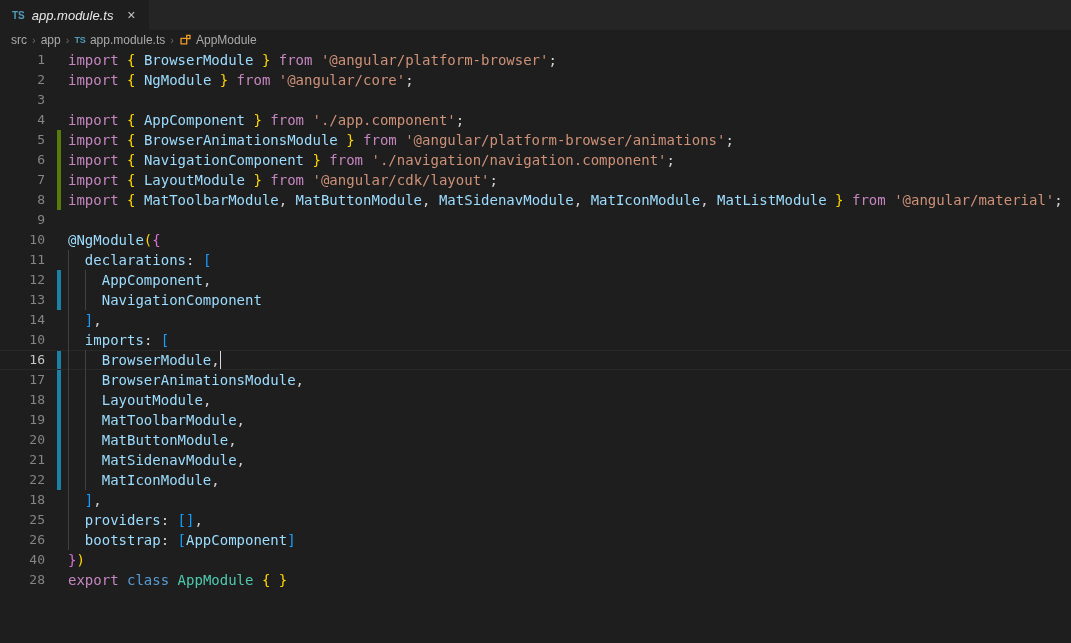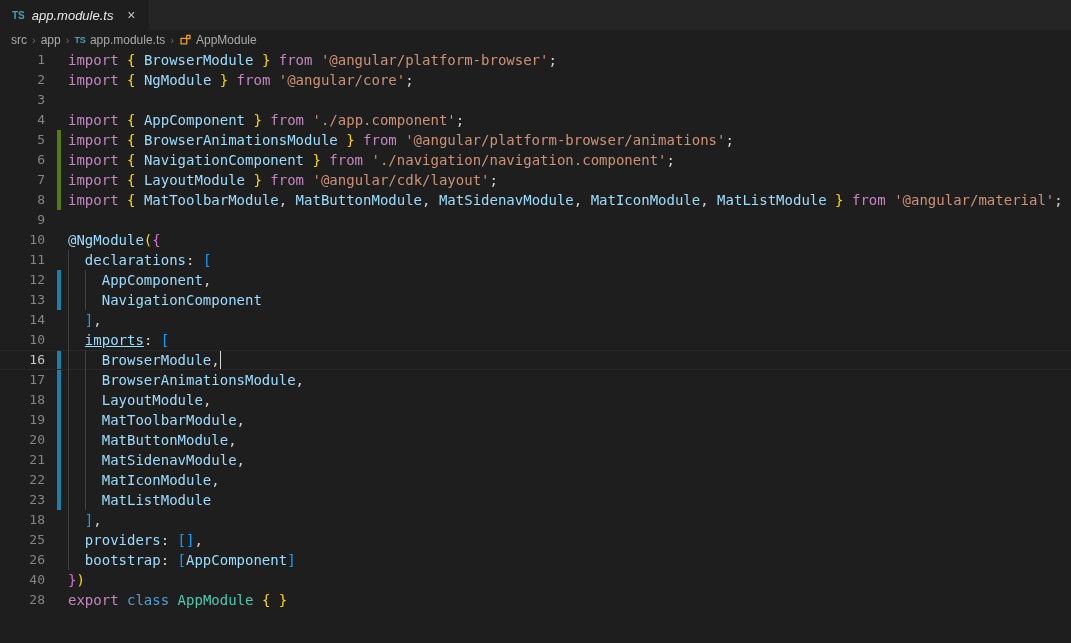--- a/index.html
+++ b/index.html
@@ -84,28 +84,27 @@
       <div class="code-line"><div class="ln">5</div><div class="gut"><div class="bar" style="background: rgb(88, 124, 12);"></div></div><div class="content"><span style="color: rgb(197, 134, 192);">import</span><span style="color: rgb(212, 212, 212);"> </span><span style="color: rgb(255, 215, 0);">{</span><span style="color: rgb(156, 220, 254);"> BrowserAnimationsModule </span><span style="color: rgb(255, 215, 0);">}</span><span style="color: rgb(197, 134, 192);"> from </span><span style="color: rgb(206, 145, 120);">'@angular/platform-browser/animations'</span><span style="color: rgb(212, 212, 212);">;</span></div></div>
       <div class="code-line"><div class="ln">6</div><div class="gut"><div class="bar" style="background: rgb(88, 124, 12);"></div></div><div class="content"><span style="color: rgb(197, 134, 192);">import</span><span style="color: rgb(212, 212, 212);"> </span><span style="color: rgb(255, 215, 0);">{</span><span style="color: rgb(156, 220, 254);"> NavigationComponent </span><span style="color: rgb(255, 215, 0);">}</span><span style="color: rgb(197, 134, 192);"> from </span><span style="color: rgb(206, 145, 120);">'./navigation/navigation.component'</span><span style="color: rgb(212, 212, 212);">;</span></div></div>
       <div class="code-line"><div class="ln">7</div><div class="gut"><div class="bar" style="background: rgb(88, 124, 12);"></div></div><div class="content"><span style="color: rgb(197, 134, 192);">import</span><span style="color: rgb(212, 212, 212);"> </span><span style="color: rgb(255, 215, 0);">{</span><span style="color: rgb(156, 220, 254);"> LayoutModule </span><span style="color: rgb(255, 215, 0);">}</span><span style="color: rgb(197, 134, 192);"> from </span><span style="color: rgb(206, 145, 120);">'@angular/cdk/layout'</span><span style="color: rgb(212, 212, 212);">;</span></div></div>
       <div class="code-line"><div class="ln">8</div><div class="gut"><div class="bar" style="background: rgb(88, 124, 12);"></div></div><div class="content"><span style="color: rgb(197, 134, 192);">import</span><span style="color: rgb(212, 212, 212);"> </span><span style="color: rgb(255, 215, 0);">{</span><span style="color: rgb(156, 220, 254);"> MatToolbarModule</span><span style="color: rgb(212, 212, 212);">,</span><span style="color: rgb(156, 220, 254);"> MatButtonModule</span><span style="color: rgb(212, 212, 212);">,</span><span style="color: rgb(156, 220, 254);"> MatSidenavModule</span><span style="color: rgb(212, 212, 212);">,</span><span style="color: rgb(156, 220, 254);"> MatIconModule</span><span style="color: rgb(212, 212, 212);">,</span><span style="color: rgb(156, 220, 254);"> MatListModule </span><span style="color: rgb(255, 215, 0);">}</span><span style="color: rgb(197, 134, 192);"> from </span><span style="color: rgb(206, 145, 120);">'@angular/material'</span><span style="color: rgb(212, 212, 212);">;</span></div></div>
       <div class="code-line"><div class="ln">9</div><div class="gut"></div><div class="content"></div></div>
       <div class="code-line"><div class="ln">10</div><div class="gut"></div><div class="content"><span style="color: rgb(156, 220, 254);">@NgModule</span><span style="color: rgb(255, 215, 0);">(</span><span style="color: rgb(218, 112, 214);">{</span></div></div>
       <div class="code-line"><div class="ln">11</div><div class="gut"></div><div class="content"><div class="guide" style="left: calc(0ch);"></div><span style="color: rgb(212, 212, 212);">  </span><span style="color: rgb(156, 220, 254);">declarations</span><span style="color: rgb(212, 212, 212);">: </span><span style="color: rgb(23, 159, 255);">[</span></div></div>
       <div class="code-line"><div class="ln">12</div><div class="gut"><div class="bar" style="background: rgb(27, 129, 168);"></div></div><div class="content"><div class="guide" style="left: calc(0ch);"></div><div class="guide" style="left: calc(2ch);"></div><span style="color: rgb(212, 212, 212);">    </span><span style="color: rgb(156, 220, 254);">AppComponent</span><span style="color: rgb(212, 212, 212);">,</span></div></div>
       <div class="code-line"><div class="ln">13</div><div class="gut"><div class="bar" style="background: rgb(27, 129, 168);"></div></div><div class="content"><div class="guide" style="left: calc(0ch);"></div><div class="guide" style="left: calc(2ch);"></div><span style="color: rgb(212, 212, 212);">    </span><span style="color: rgb(156, 220, 254);">NavigationComponent</span></div></div>
       <div class="code-line"><div class="ln">14</div><div class="gut"></div><div class="content"><div class="guide" style="left: calc(0ch);"></div><span style="color: rgb(212, 212, 212);">  </span><span style="color: rgb(23, 159, 255);">]</span><span style="color: rgb(212, 212, 212);">,</span></div></div>
-      <div class="code-line"><div class="ln">10</div><div class="gut"></div><div class="content"><div class="guide" style="left: calc(0ch);"></div><span style="color: rgb(212, 212, 212);">  </span><span style="color: rgb(156, 220, 254); text-decoration: underline;">imports</span><span style="color: rgb(212, 212, 212);">: </span><span style="color: rgb(23, 159, 255);">[</span></div></div>
+      <div class="code-line"><div class="ln">10</div><div class="gut"></div><div class="content"><div class="guide" style="left: calc(0ch);"></div><span style="color: rgb(212, 212, 212);">  </span><span style="color: rgb(156, 220, 254);">imports</span><span style="color: rgb(212, 212, 212);">: </span><span style="color: rgb(23, 159, 255);">[</span></div></div>
       <div class="code-line"><div class="ln active">16</div><div class="gut"><div class="bar" style="background: rgb(27, 129, 168);"></div></div><div class="cur-line-box"></div><div class="content"><div class="guide" style="left: calc(0ch);"></div><div class="guide" style="left: calc(2ch);"></div><span style="color: rgb(212, 212, 212);">    </span><span style="color: rgb(156, 220, 254);">BrowserModule</span><span style="color: rgb(212, 212, 212);">,</span><div class="cursor" style="left: calc(18ch);"></div></div></div>
       <div class="code-line"><div class="ln">17</div><div class="gut"><div class="bar" style="background: rgb(27, 129, 168);"></div></div><div class="content"><div class="guide" style="left: calc(0ch);"></div><div class="guide" style="left: calc(2ch);"></div><span style="color: rgb(212, 212, 212);">    </span><span style="color: rgb(156, 220, 254);">BrowserAnimationsModule</span><span style="color: rgb(212, 212, 212);">,</span></div></div>
       <div class="code-line"><div class="ln">18</div><div class="gut"><div class="bar" style="background: rgb(27, 129, 168);"></div></div><div class="content"><div class="guide" style="left: calc(0ch);"></div><div class="guide" style="left: calc(2ch);"></div><span style="color: rgb(212, 212, 212);">    </span><span style="color: rgb(156, 220, 254);">LayoutModule</span><span style="color: rgb(212, 212, 212);">,</span></div></div>
       <div class="code-line"><div class="ln">19</div><div class="gut"><div class="bar" style="background: rgb(27, 129, 168);"></div></div><div class="content"><div class="guide" style="left: calc(0ch);"></div><div class="guide" style="left: calc(2ch);"></div><span style="color: rgb(212, 212, 212);">    </span><span style="color: rgb(156, 220, 254);">MatToolbarModule</span><span style="color: rgb(212, 212, 212);">,</span></div></div>
       <div class="code-line"><div class="ln">20</div><div class="gut"><div class="bar" style="background: rgb(27, 129, 168);"></div></div><div class="content"><div class="guide" style="left: calc(0ch);"></div><div class="guide" style="left: calc(2ch);"></div><span style="color: rgb(212, 212, 212);">    </span><span style="color: rgb(156, 220, 254);">MatButtonModule</span><span style="color: rgb(212, 212, 212);">,</span></div></div>
       <div class="code-line"><div class="ln">21</div><div class="gut"><div class="bar" style="background: rgb(27, 129, 168);"></div></div><div class="content"><div class="guide" style="left: calc(0ch);"></div><div class="guide" style="left: calc(2ch);"></div><span style="color: rgb(212, 212, 212);">    </span><span style="color: rgb(156, 220, 254);">MatSidenavModule</span><span style="color: rgb(212, 212, 212);">,</span></div></div>
       <div class="code-line"><div class="ln">22</div><div class="gut"><div class="bar" style="background: rgb(27, 129, 168);"></div></div><div class="content"><div class="guide" style="left: calc(0ch);"></div><div class="guide" style="left: calc(2ch);"></div><span style="color: rgb(212, 212, 212);">    </span><span style="color: rgb(156, 220, 254);">MatIconModule</span><span style="color: rgb(212, 212, 212);">,</span></div></div>
-      <div class="code-line"><div class="ln">23</div><div class="gut"><div class="bar" style="background: rgb(27, 129, 168);"></div></div><div class="content"><div class="guide" style="left: calc(0ch);"></div><div class="guide" style="left: calc(2ch);"></div><span style="color: rgb(212, 212, 212);">    </span><span style="color: rgb(156, 220, 254);">MatListModule</span></div></div>
       <div class="code-line"><div class="ln">18</div><div class="gut"></div><div class="content"><div class="guide" style="left: calc(0ch);"></div><span style="color: rgb(212, 212, 212);">  </span><span style="color: rgb(23, 159, 255);">]</span><span style="color: rgb(212, 212, 212);">,</span></div></div>
       <div class="code-line"><div class="ln">25</div><div class="gut"></div><div class="content"><div class="guide" style="left: calc(0ch);"></div><span style="color: rgb(212, 212, 212);">  </span><span style="color: rgb(156, 220, 254);">providers</span><span style="color: rgb(212, 212, 212);">: </span><span style="color: rgb(23, 159, 255);">[]</span><span style="color: rgb(212, 212, 212);">,</span></div></div>
       <div class="code-line"><div class="ln">26</div><div class="gut"></div><div class="content"><div class="guide" style="left: calc(0ch);"></div><span style="color: rgb(212, 212, 212);">  </span><span style="color: rgb(156, 220, 254);">bootstrap</span><span style="color: rgb(212, 212, 212);">: </span><span style="color: rgb(23, 159, 255);">[</span><span style="color: rgb(156, 220, 254);">AppComponent</span><span style="color: rgb(23, 159, 255);">]</span></div></div>
       <div class="code-line"><div class="ln">40</div><div class="gut"></div><div class="content"><span style="color: rgb(218, 112, 214);">}</span><span style="color: rgb(255, 215, 0);">)</span></div></div>
       <div class="code-line"><div class="ln">28</div><div class="gut"></div><div class="content"><span style="color: rgb(197, 134, 192);">export</span><span style="color: rgb(212, 212, 212);"> </span><span style="color: rgb(86, 156, 214);">class</span><span style="color: rgb(212, 212, 212);"> </span><span style="color: rgb(78, 201, 176);">AppModule</span><span style="color: rgb(212, 212, 212);"> </span><span style="color: rgb(255, 215, 0);">{ }</span></div></div>
     </div>
 </div>
 
 </body></html>

